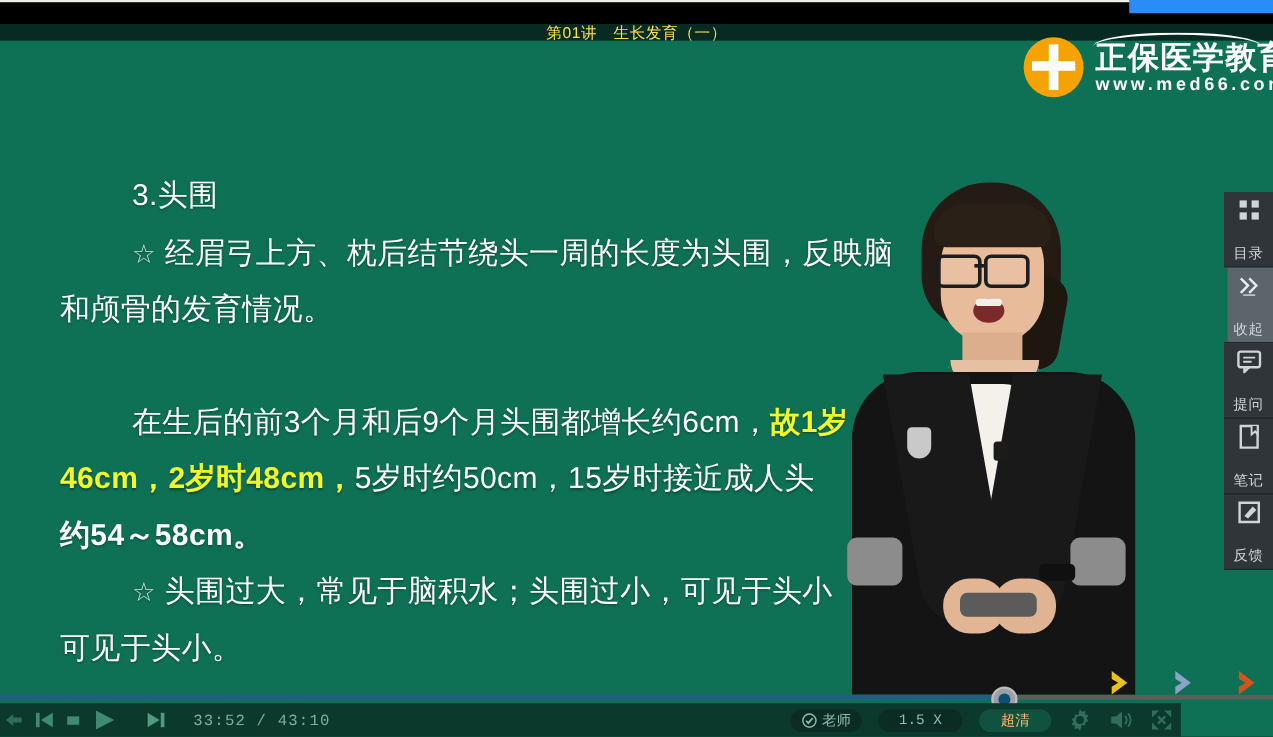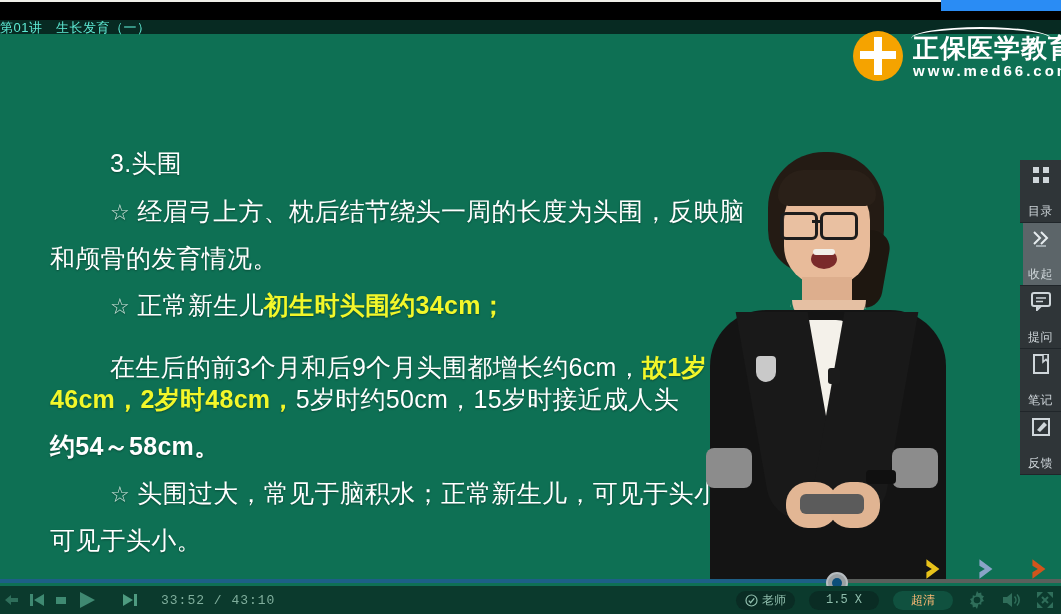--- a/index.html
+++ b/index.html
@@ -6,21 +6,21 @@
   body{width:1061px;height:614px;overflow:hidden;
        font-family:"Liberation Sans","DejaVu Sans",sans-serif;}
   #app{position:relative;width:1061px;height:614px;overflow:hidden;background:#0e7054;}
 
   
   .topwhite{position:absolute;left:0;top:0;width:1061px;height:2px;background:#efefe9;}
   .topblue{position:absolute;left:941px;top:0;width:120px;height:11px;background:#2a8cf4;}
   .topblack{position:absolute;left:0;top:2px;width:1061px;height:18px;background:#000;}
   .titlebar{position:absolute;left:0;top:20px;width:1061px;height:14px;background:#072a22;}
   .title-text{position:absolute;left:0;top:18px;width:1061px;height:20px;line-height:20px;
-     color:#5eead4;font-size:13px;letter-spacing:.5px;z-index:6;}
+     text-align:center;color:#fde047;font-size:13px;letter-spacing:.5px;z-index:6;}
 
   
   .slide{position:absolute;left:0;top:34px;width:1061px;height:545px;background:#0e7054;overflow:hidden;}
   .slide-body{position:absolute;left:0;top:0;width:1010px;height:545px;
      color:#ffffff;font-size:25px;line-height:47px;letter-spacing:.3px;margin-top:44px;}
   .ln{position:absolute;white-space:nowrap;text-shadow:0 1px 2px rgba(0,0,0,.35);}
   .hl{color:#f2f72a;font-weight:bold;}
   .star{color:#cfe4dc;font-size:22px;}
 
   
@@ -82,21 +82,21 @@
   
   .chev-row{position:absolute;right:8px;bottom:30px;width:132px;height:30px;z-index:9;
      display:flex;align-items:center;justify-content:space-between;}
   .chev{width:26px;height:26px;}
   .pbar-wrap{position:absolute;left:0;bottom:28px;width:1061px;height:10px;z-index:7;}
   .pbar-track{position:absolute;left:0;top:3px;width:1061px;height:4px;background:#5b5f5c;}
   .pbar-fill{position:absolute;left:0;top:3px;width:838px;height:4px;background:#1d5f86;}
   .pbar-knob{position:absolute;left:826px;top:-4px;width:22px;height:22px;border-radius:50%;
      background:#9aa0a3;border:2px solid #b7bdc0;box-sizing:border-box;}
   .pbar-knob i{position:absolute;left:4px;top:4px;width:10px;height:10px;border-radius:50%;background:#0c4e7a;}
-  .ctrl{position:absolute;left:0;bottom:0;width:1061px;height:28px;background:#0b3a2d;z-index:8;}
+  .ctrl{position:absolute;left:0;bottom:0;width:984px;height:28px;background:#0b3a2d;z-index:8;}
   .ctrl-l{position:absolute;left:4px;top:0;height:28px;display:flex;align-items:center;gap:9px;}
   .ctrl-r{position:absolute;right:6px;top:0;height:28px;display:flex;align-items:center;gap:14px;}
   .cbtn{display:flex;align-items:center;justify-content:center;cursor:pointer;}
   .timetext{color:#7fae9c;font-size:13px;margin-left:14px;font-family:"Liberation Mono",monospace;
      letter-spacing:1px;}
   .pill{height:19px;border-radius:10px;background:#0a2c24;color:#8fbdac;font-size:12px;
      display:flex;align-items:center;justify-content:center;padding:0 9px;gap:4px;cursor:pointer;}
   .pill.q{background:#10513f;color:#fdba74;}
 </style>
 </head>
@@ -115,38 +115,34 @@
 
       <div class="ln" style="left:110px;top:62px;">3.头围</div>
 
       <div class="ln" style="left:50px;top:157px;">和颅骨的发育情况。</div>
 
       <div class="ln" style="left:110px;top:110px;">
         <span class="star">☆</span>
         <span>经眉弓上方、枕后结节绕头一周的长度为头围，反映脑</span>
       </div>
 
-      <div class="ln" style="left:110px;top:204px;">
-        <span class="star">☆</span>
-        <span>正常新生儿</span><span class="hl">初生时头围约34cm；</span>
-      </div>
-
-      <div class="ln" style="left:110px;top:266px;text-align:center;">
+
+      <div class="ln" style="left:110px;top:251px;text-align:center;">
         <span>在生后的前3个月和后9个月头围都增长约6cm，</span><span class="hl">故1岁</span>
       </div>
 
       <div class="ln" style="left:50px;top:298px;">
         <span class="hl">46cm，2岁时48cm，</span><span>5岁时约50cm，15岁时接近成人头</span>
       </div>
 
       <div class="ln" style="left:50px;top:345px;font-weight:bold;">约54～58cm。</div>
 
       <div class="ln" style="left:110px;top:392px;">
         <span class="star">☆</span>
-        <span>头围过大，常见于脑积水；正常新生儿，可见于头小</span>
+        <span>头围过大，常见于脑积水；头围过小，可见于头小</span>
       </div>
 
       <div class="ln" style="left:50px;top:439px;">可见于头小。</div>
     </div>
 
     <div class="presenter">
       <div class="p-hair"></div>
         <div class="p-pony"></div>
       <div class="p-face"></div>
         <div class="p-fringe"></div>

